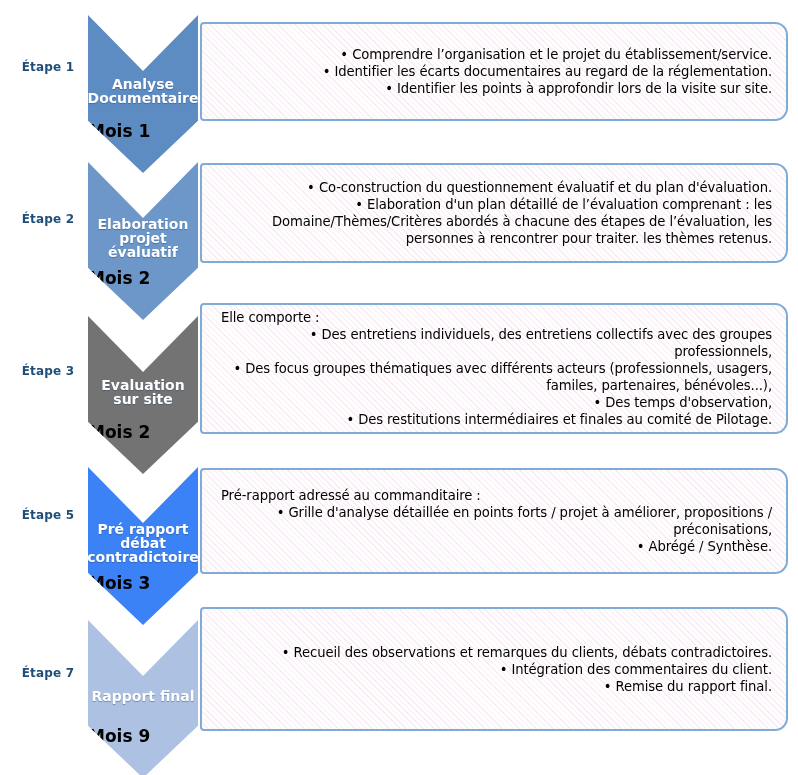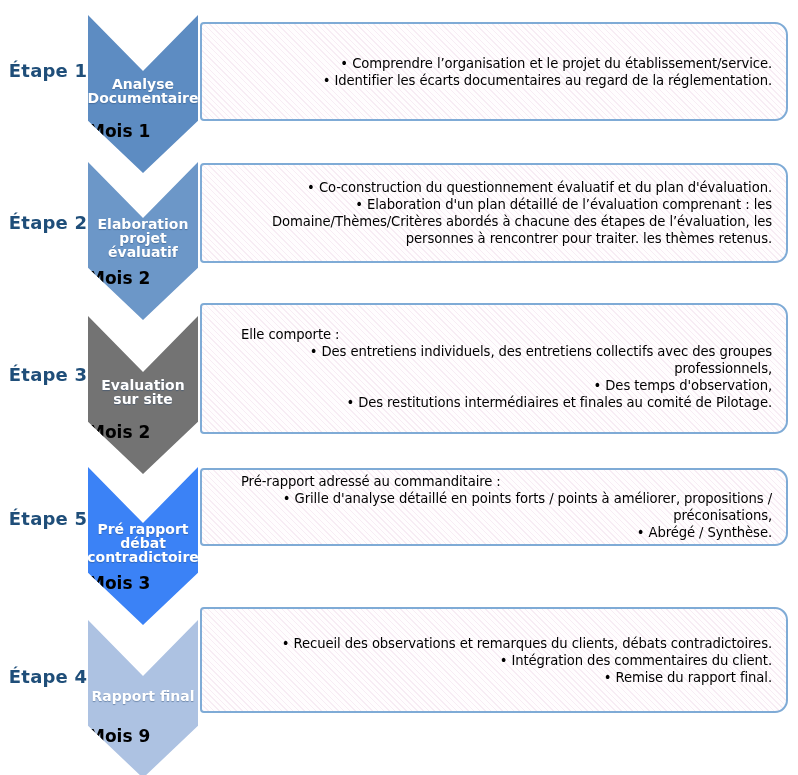--- a/index.html
+++ b/index.html
@@ -2,21 +2,21 @@
 <html><head>
 <meta charset="utf-8">
 <style>
   html,body{margin:0;padding:0;background:#fff;}
   #canvas{
     position:relative;width:798px;height:775px;overflow:hidden;background:#fff;
     font-family:"DejaVu Sans","Liberation Sans",sans-serif;
   }
   .etape{
     position:absolute;left:8px;width:80px;text-align:center;
-    font-size:18px;font-weight:bold;color:#1F4E79;letter-spacing:0.2px;
+    font-size:12px;font-weight:bold;color:#1F4E79;letter-spacing:0.2px;
   }
   .chevron{
     position:absolute;left:88px;width:110px;height:158px;
     clip-path:polygon(0 0,50% 35.5%,100% 0,100% 67%,50% 100%,0 67%);
   }
   .chev-label{
     position:absolute;top:48px;left:2px;right:2px;height:56px;
     display:flex;align-items:center;justify-content:center;text-align:center;
     color:#fff;font-weight:bold;font-size:14px;line-height:14px;
     white-space:pre-line;text-shadow:0 1px 1px rgba(40,70,110,0.45);
@@ -28,38 +28,39 @@
   .box{
     position:absolute;left:200px;width:588px;box-sizing:border-box;
     border:2px solid #7FABD6;border-radius:4px 13px 13px 4px;
     background:
       repeating-linear-gradient(45deg, rgba(216,170,205,0.20) 0 1px, rgba(255,255,255,0) 1px 4px),
       #fffdfe;
     display:flex;flex-direction:column;justify-content:center;
     padding:4px 14px 4px 10px;
     font-size:13.2px;line-height:17px;color:#000;letter-spacing:-0.1px;
   }
-  .intro{margin-left:29px;}
+  .intro{margin-left:9px;}
   .bl{padding-left:13px;text-indent:-9px;text-align:right;}
   .bl::before{content:"\2022\00a0";}
 </style>
 </head>
 <body>
 
 <div id="canvas">
 
   <div class="etape" style="top:60px">Étape 1</div>
   <div class="chevron" style="top: 15px; background: rgb(93, 140, 194);">
     <div class="chev-label">Analyse
 Documentaire</div>
     <div class="chev-mois">Mois 1</div>
   </div>
   <div class="box" style="top:22px;height:99px">
     <div class="bl">Comprendre l’organisation et le projet du établissement/service.</div>
     <div class="bl">Identifier les écarts documentaires au regard de la réglementation.</div>
+    <div class="bl">Identifier les points à approfondir lors de la visite sur site.</div>
   </div>
 
   <div class="etape" style="top:212px">Étape 2</div>
   <div class="chevron" style="top: 162px; background: rgb(108, 151, 200);">
     <div class="chev-label">Elaboration
 projet
 évaluatif</div>
     <div class="chev-mois">Mois 2</div>
   </div>
   <div class="box" style="top:163px;height:100px">
@@ -69,41 +70,42 @@
 
   <div class="etape" style="top:364px">Étape 3</div>
   <div class="chevron" style="top: 316px; background: #737373;">
     <div class="chev-label">Evaluation
 sur site</div>
     <div class="chev-mois">Mois 2</div>
   </div>
   <div class="box" style="top:303px;height:131px">
     <div class="intro">Elle comporte :</div>
     <div class="bl">Des entretiens individuels, des entretiens collectifs avec des groupes professionnels,</div>
+    <div class="bl">Des focus groupes thématiques avec différents acteurs (professionnels, usagers, familes, partenaires, bénévoles...),</div>
     <div class="bl">Des temps d'observation,</div>
     <div class="bl">Des restitutions intermédiaires et finales au comité de Pilotage.</div>
   </div>
 
   <div class="etape" style="top:508px">Étape 5</div>
   <div class="chevron" style="top: 467px; background: #3b82f6;">
     <div class="chev-label">Pré rapport
 débat
 contradictoire</div>
     <div class="chev-mois">Mois 3</div>
   </div>
-  <div class="box" style="top:468px;height:78px">
+  <div class="box" style="top:468px;height:106px">
     <div class="intro">Pré-rapport adressé au commanditaire :</div>
-    <div class="bl">Grille d'analyse détaillé en points forts / points à améliorer, propositions / préconisations,</div>
+    <div class="bl">Grille d'analyse détaillée en points forts / projet à améliorer, propositions / préconisations,</div>
     <div class="bl">Abrégé / Synthèse.</div>
   </div>
 
-  <div class="etape" style="top:666px">Étape 4</div>
+  <div class="etape" style="top:666px">Étape 7</div>
   <div class="chevron" style="top: 620px; background: rgb(173, 194, 226);">
     <div class="chev-label">Rapport final</div>
     <div class="chev-mois">Mois 9</div>
   </div>
-  <div class="box" style="top:607px;height:106px">
+  <div class="box" style="top:607px;height:124px">
     <div class="bl">Recueil des observations et remarques du clients, débats contradictoires.</div>
     <div class="bl">Intégration des commentaires du client.</div>
     <div class="bl">Remise du rapport final.</div>
   </div>
 
 </div>
 
 </body></html>

